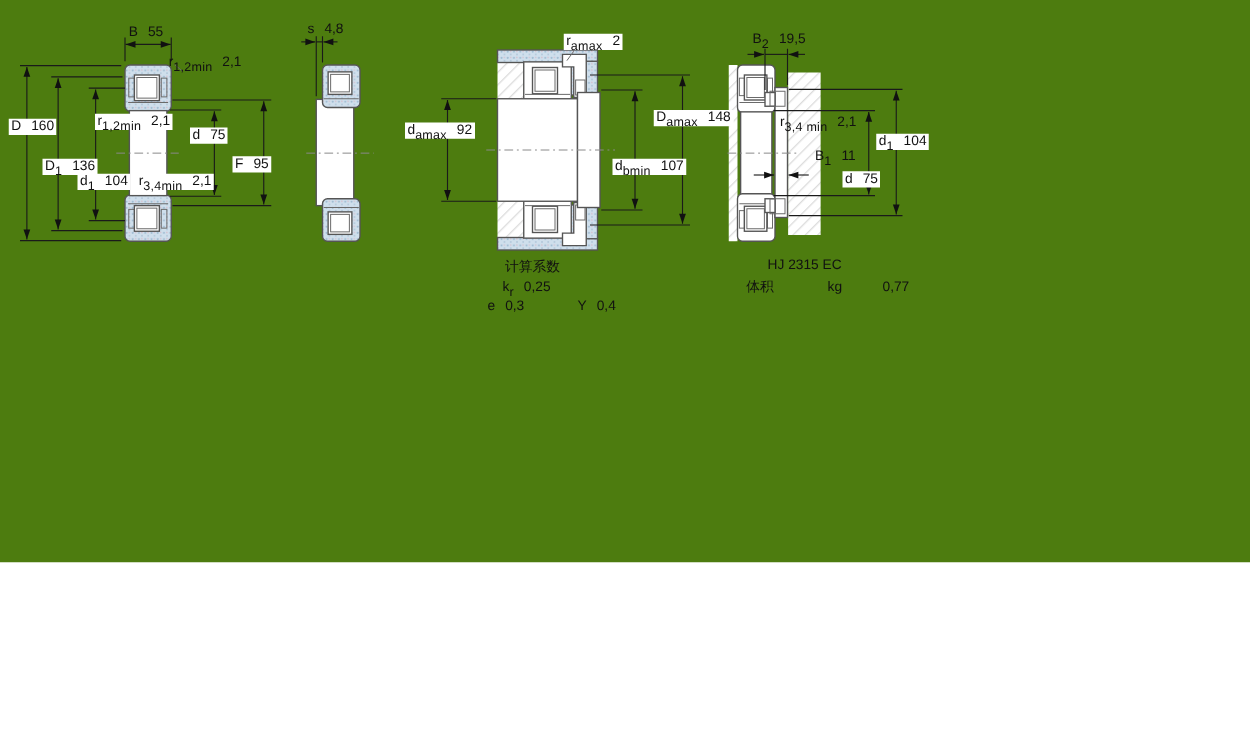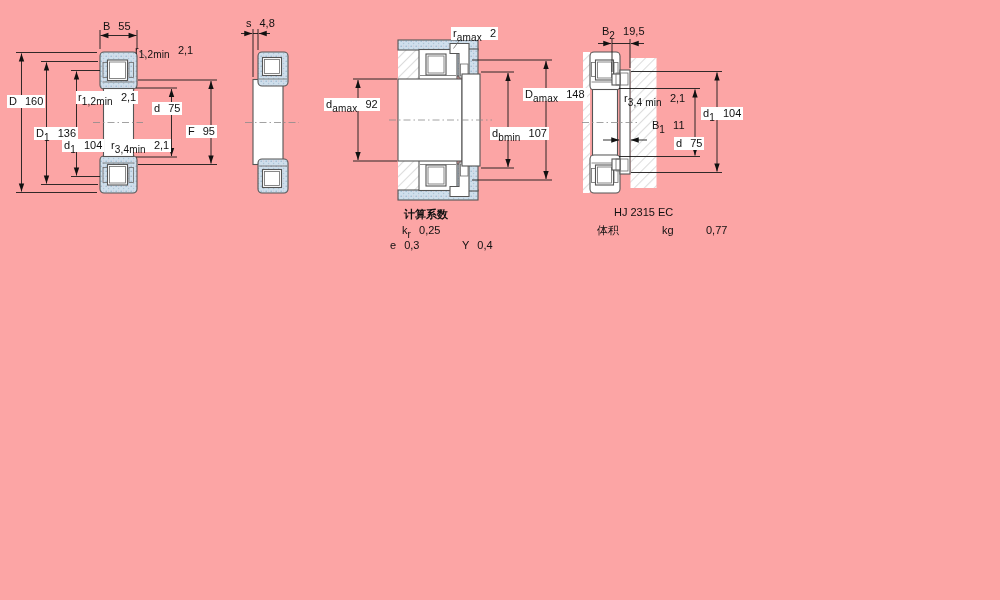--- a/index.html
+++ b/index.html
@@ -1,23 +1,23 @@
 <!DOCTYPE html>
 <html><head>
 <meta charset="utf-8">
 <style>
   html,body{margin:0;padding:0;background:#fff;}
-  #stage{position:relative;width:1000px;height:600px;background:#fca5a5;overflow:hidden;
+  #stage{position:relative;width:1000px;height:450px;background:#4d7c0f;overflow:hidden;
          font-family:"Liberation Sans",sans-serif;color:#111;}
   #drawing{position:absolute;left:0;top:0;}
   .lbl{position:absolute;font-size:11px;line-height:13px;white-space:nowrap;color:#111;}
   .bg{background:#fff;padding:0 2px;}
   .sub{font-size:10px;position:relative;top:3.5px;letter-spacing:.2px;}
   .val{margin-left:8px;}
-  .bold{font-weight:bold;}
+  .bold{font-weight:normal;}
   .part{stroke:#555;stroke-width:1.1;}
   .blue{fill:url(#stip);}
   .white{fill:#fff;}
   .nofill{fill:none;}
   .thin{stroke:#6a6a6a;stroke-width:.8;fill:none;}
   .dim{stroke:#1a1a1a;stroke-width:.9;fill:none;}
   .cdash{stroke:#8a8a8a;stroke-width:.8;stroke-dasharray:7 3 1.5 3;fill:none;}
   .hatchfill{fill:url(#hatch);stroke:none;}
 </style>
 </head>

